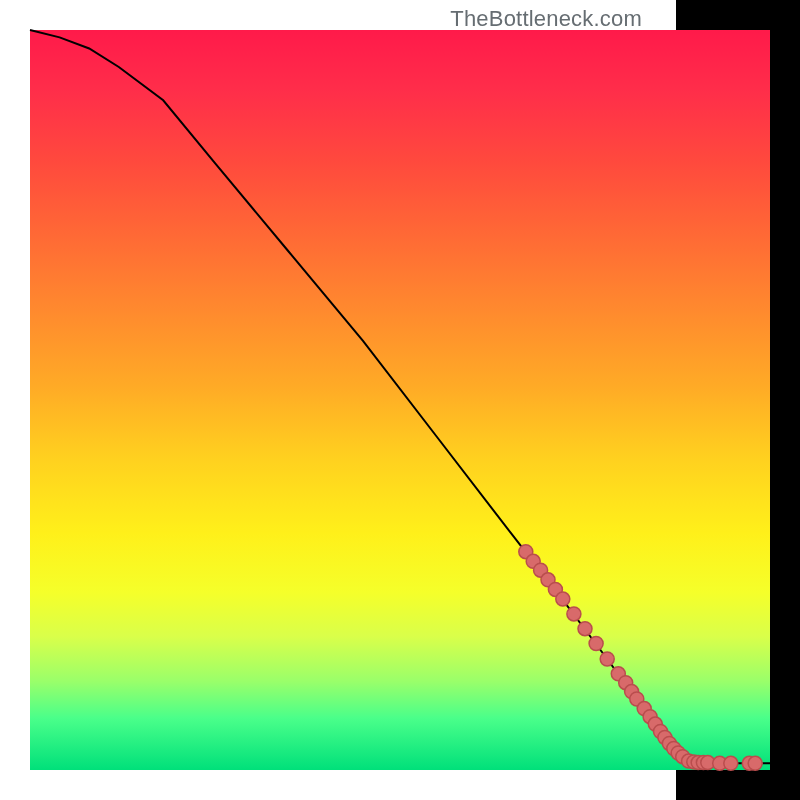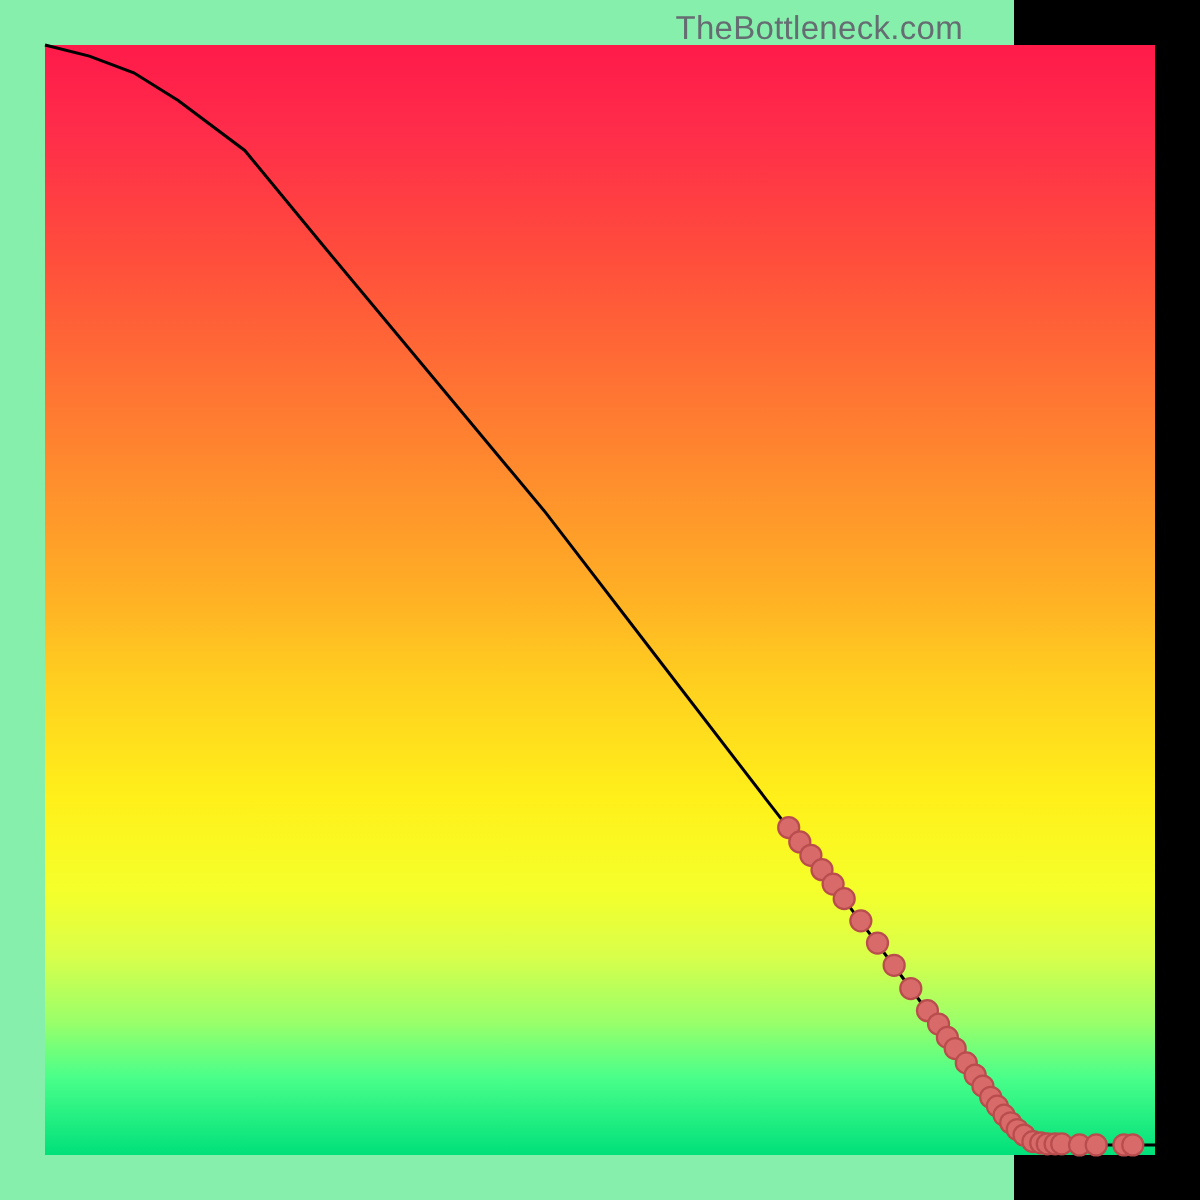--- a/index.html
+++ b/index.html
@@ -8,21 +8,21 @@
     width: 800px;
     height: 800px;
     overflow: hidden;
     background: #000;
     font-family: Arial, Helvetica, sans-serif;
   }
   .frame {
     position: relative;
     width: 676px;
     height: 800px;
-    background: #86efac;
+    background: #ffffff;
   }
   .plot-area {
     position: absolute;
     left: 30px;
     top: 30px;
     width: 740px;
     height: 740px;
     
     background: linear-gradient(to bottom,
       #ff1a4a 0%,

